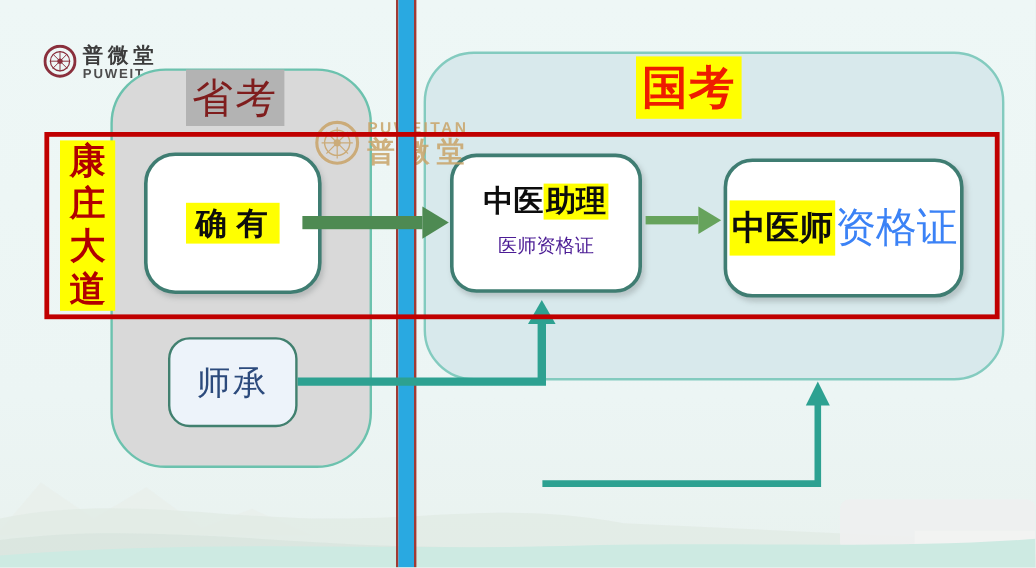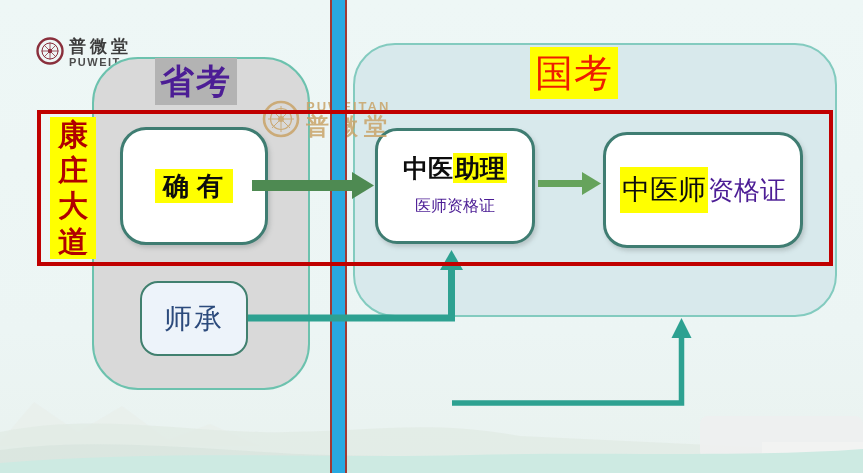--- a/index.html
+++ b/index.html
@@ -15,24 +15,24 @@
   .logo{left:36px;top:37px;z-index:1;display:flex;gap:5px;align-items:flex-start;}
   .logo-name{font-size:17px;font-weight:bold;color:#3c3c3c;letter-spacing:4px;line-height:19px;}
   .logo-latin{font-size:11px;font-weight:bold;color:#4d4d4d;letter-spacing:1.5px;line-height:13px;}
   
   .prov-container{left:92px;top:57px;width:218px;height:333px;background:#d9d9d9;
     border:2px solid #6cc2ae;border-radius:46px;z-index:2;box-sizing:border-box;}
   .nat-container{left:353px;top:43px;width:484px;height:274px;background:#d8e9ec;
     border:2px solid #83cbbf;border-radius:42px;z-index:2;box-sizing:border-box;}
   .prov-label{left:155px;top:58px;width:82px;height:47px;background:#b3b3b3;z-index:3;
     display:flex;align-items:center;justify-content:center;
-    font-size:34px;font-weight:bold;color:#4c1d95;letter-spacing:2px;}
+    font-size:34px;font-weight:normal;color:#7f1d1d;letter-spacing:2px;}
   .nat-label{left:530px;top:47px;width:88px;height:52px;background:#ffff00;z-index:3;
     display:flex;align-items:center;justify-content:center;
-    font-size:38px;font-weight:normal;color:#ee1c00;letter-spacing:1px;}
+    font-size:38px;font-weight:bold;color:#ee1c00;letter-spacing:1px;}
   
   .watermark{left:262px;top:100px;z-index:4;display:flex;gap:6px;align-items:flex-start;opacity:.85;}
   .wm-text{color:#c9a469;}
   .wm-latin{font-size:13px;font-weight:bold;letter-spacing:2px;line-height:14px;}
   .wm-name{font-size:23px;font-weight:bold;letter-spacing:6px;line-height:25px;}
   
   .divider{left:330px;top:0;width:17px;height:473px;z-index:5;display:flex;}
   .divider .rim{width:2px;height:100%;background:#a03a35;}
   .divider .core{width:13px;height:100%;background:#29a9e1;}
   
@@ -40,22 +40,22 @@
     display:flex;flex-direction:column;align-items:center;justify-content:center;
     box-shadow:2px 3px 4px rgba(120,130,130,.35);}
   .queyou{left:120px;top:127px;width:148px;height:118px;border-radius:26px;gap:9px;}
   .queyou .hl{background:#ffff00;font-size:26px;font-weight:bold;color:#0d0d0d;
     letter-spacing:8px;padding:2px 2px 2px 8px;line-height:30px;}
   .assistant{left:375px;top:128px;width:160px;height:116px;border-radius:22px;gap:11px;}
   .assistant .l1{font-size:25px;font-weight:bold;color:#0d0d0d;line-height:29px;}
   .assistant .l1 .hl{background:#ffff00;padding:1px 2px;}
   .assistant .l2{font-size:16px;color:#4c1d95;line-height:24px;}
   .doctor{left:603px;top:132px;width:200px;height:116px;border-radius:24px;flex-direction:row;}
-  .doctor .hl{background:#ffff00;font-size:28px;font-weight:normal;color:#0d0d0d;padding:4px 2px;text-align:center;}
-  .doctor .rest{font-size:26px;color:#4c1d95;}
+  .doctor .hl{background:#ffff00;font-size:28px;font-weight:bold;color:#0d0d0d;padding:4px 2px;text-align:center;}
+  .doctor .rest{font-size:34px;color:#3b82f6;}
   .small-node{box-sizing:border-box;background:#edf3fa;border:2px solid #41806f;z-index:3;
     display:flex;align-items:center;justify-content:center;
     font-size:28px;color:#2c4a7c;letter-spacing:2px;}
   .shicheng{left:140px;top:281px;width:108px;height:75px;border-radius:18px;}
   .xinzc{left:322px;top:362px;width:130px;height:76px;border-radius:16px;}
   
   .connectors{left:0;top:0;z-index:6;pointer-events:none;}
   
   .red-box{left:37px;top:110px;width:796px;height:156px;border:4px solid #c00000;
     box-sizing:border-box;z-index:7;}

